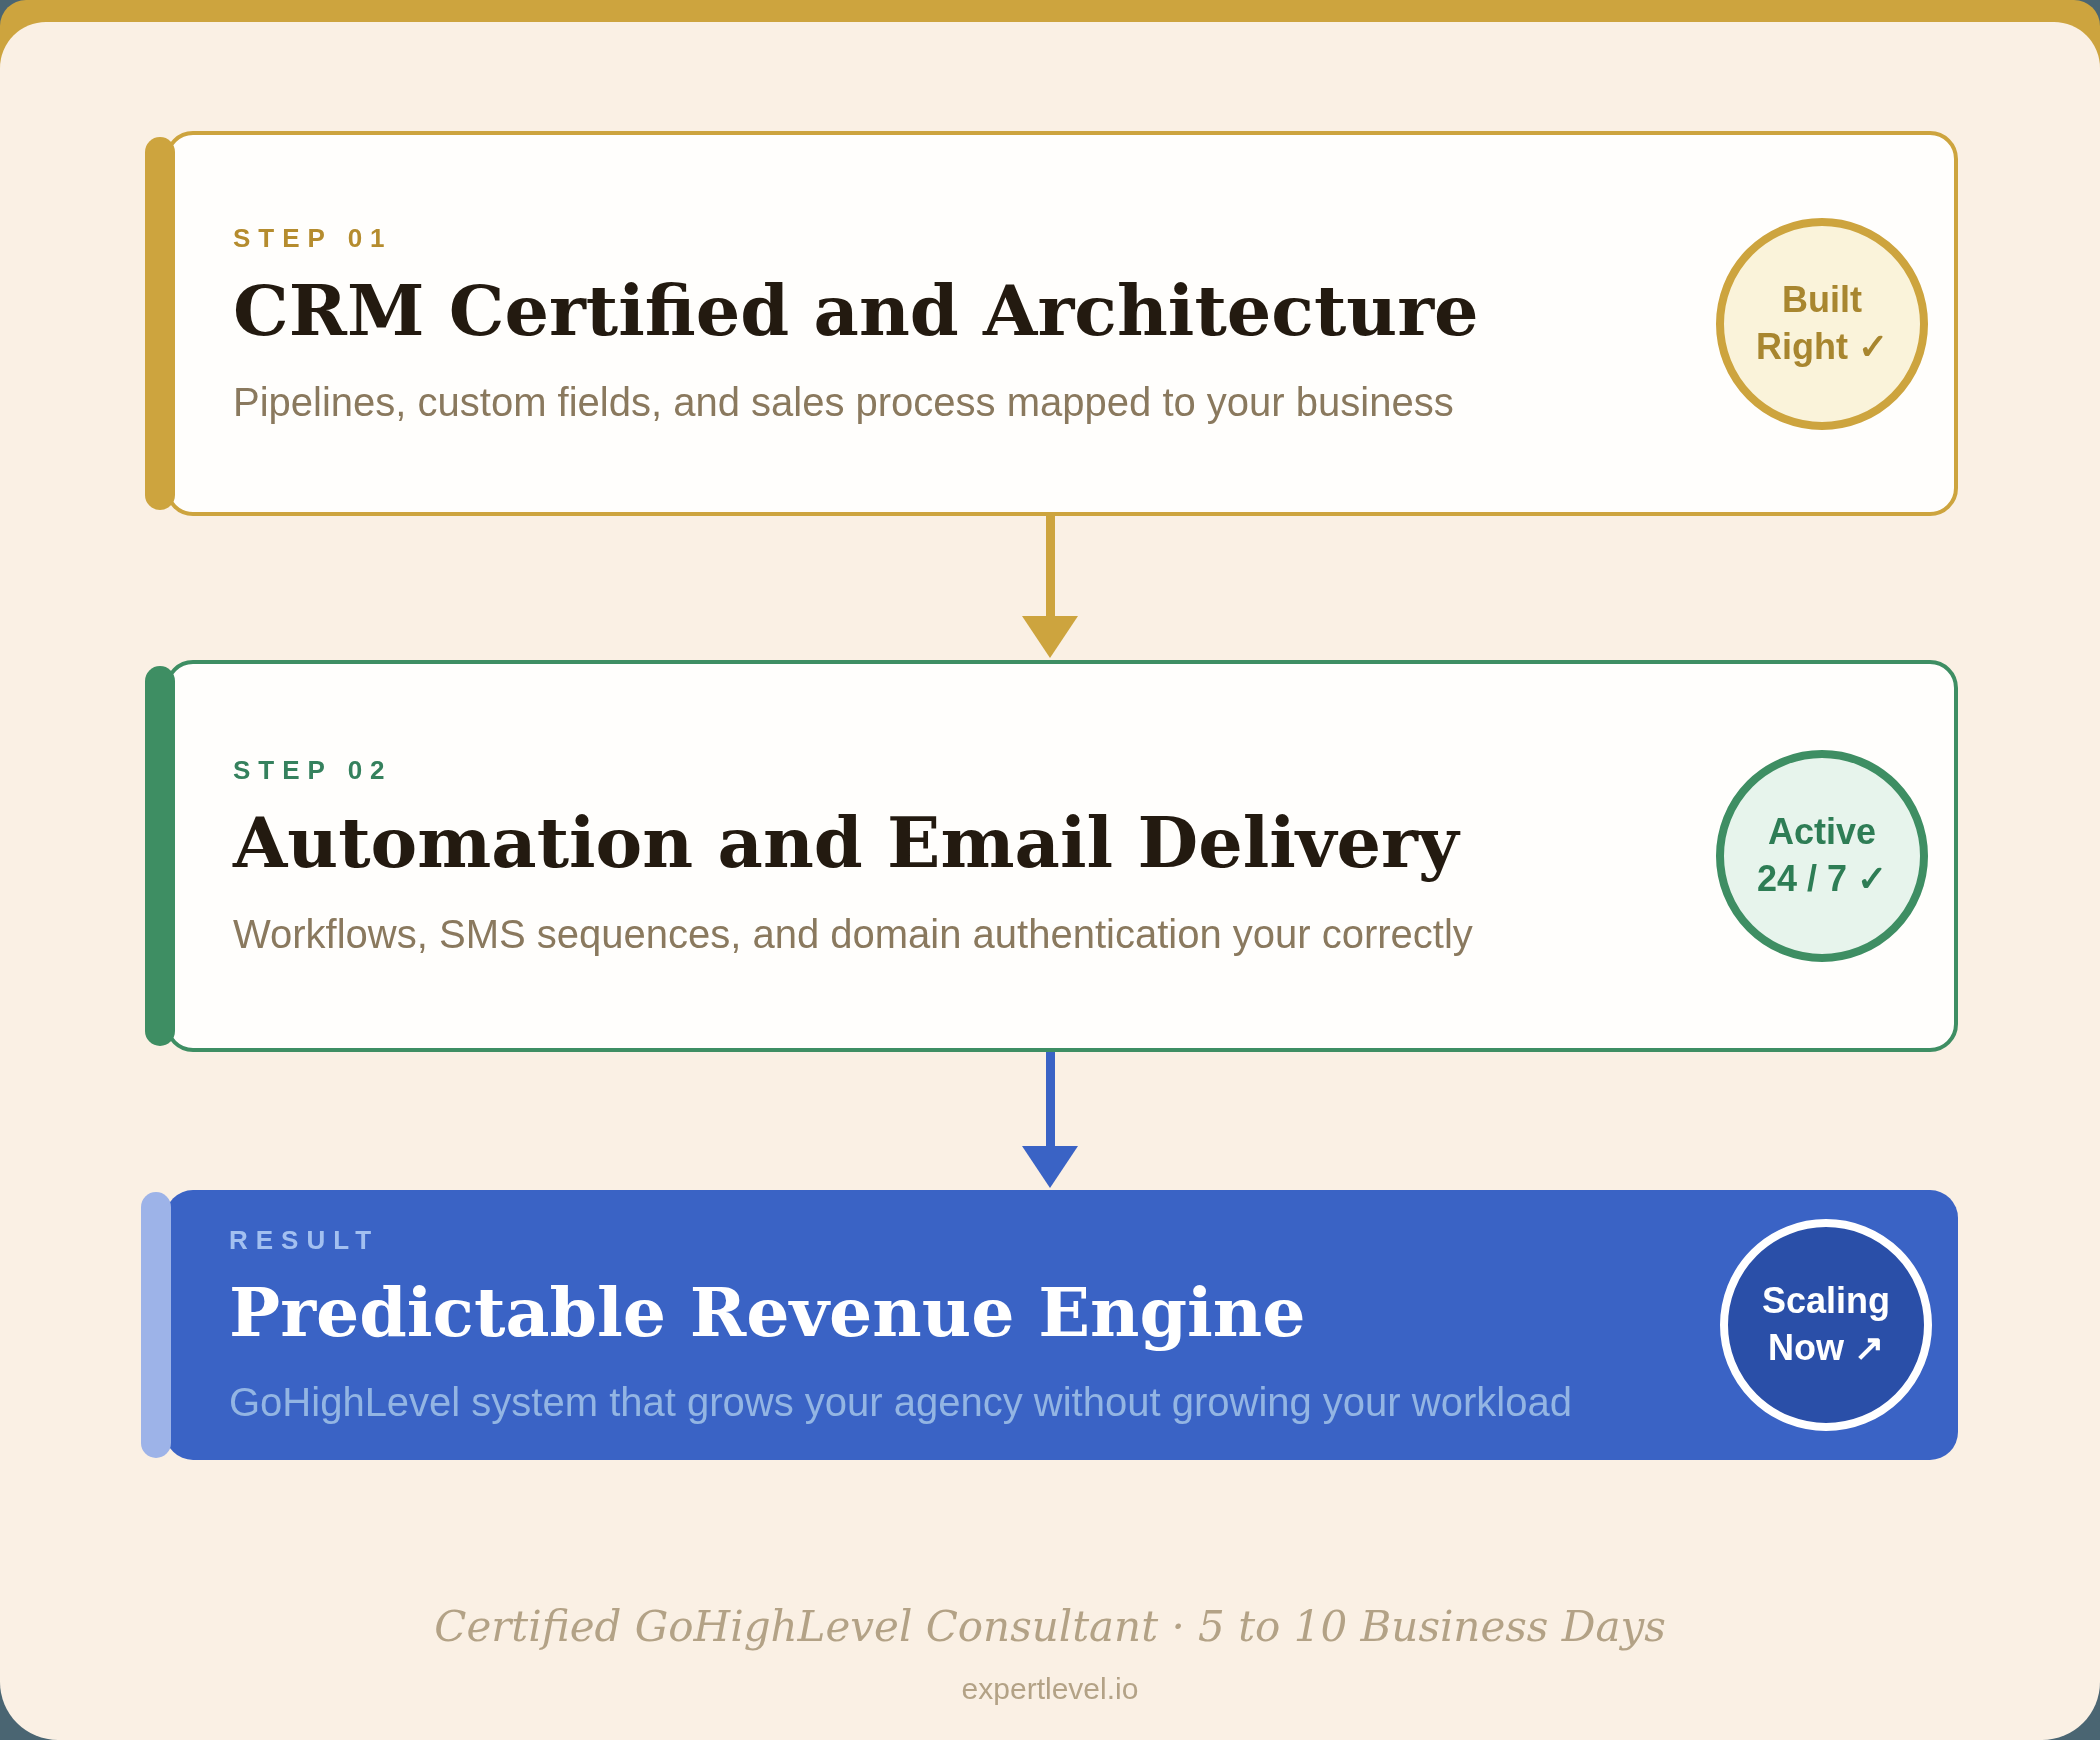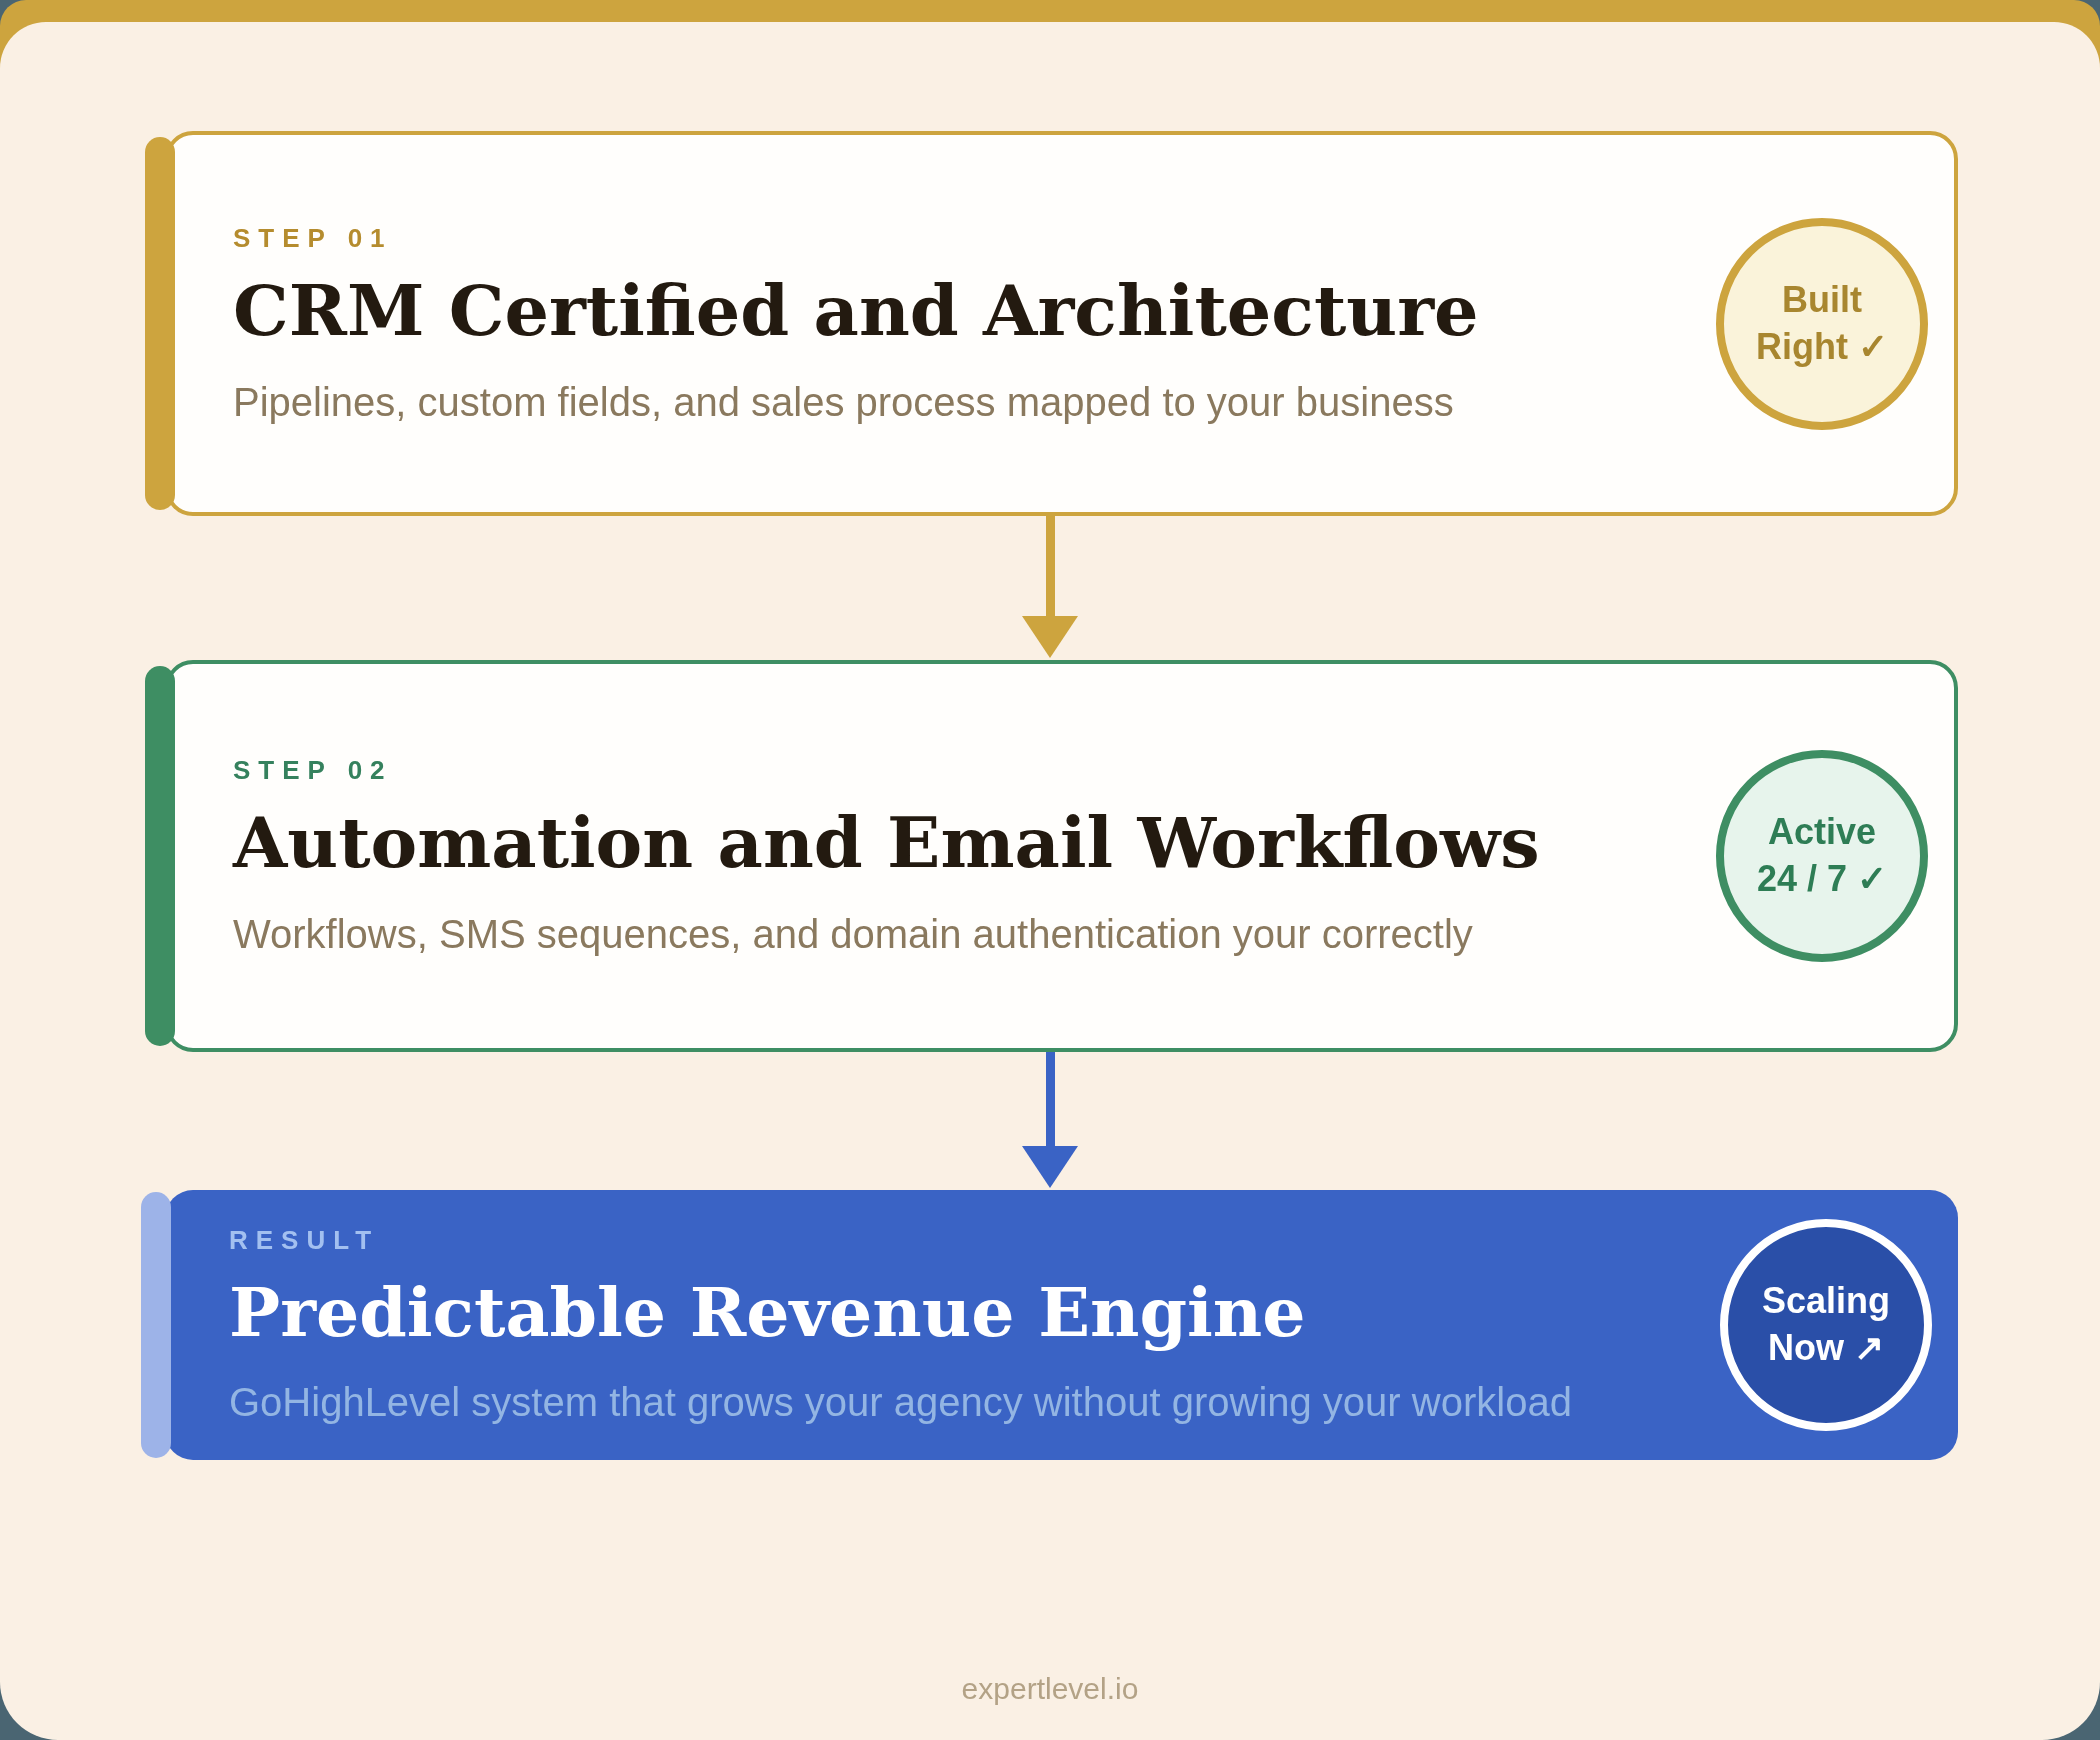--- a/index.html
+++ b/index.html
@@ -141,21 +141,21 @@
   </div>
 
   <div class="flow-arrow arrow-1">
     <div class="stem"></div>
     <div class="head"></div>
   </div>
 
   <div class="card card-2">
     <div class="accent-pill"></div>
     <div class="step-label">STEP 02</div>
-    <div class="card-title">Automation and Email Workflows</div>
+    <div class="card-title">Automation and Email Delivery</div>
     <div class="card-subtitle">Workflows, SMS sequences, and domain authentication your correctly</div>
     <div class="badge">
       <div class="badge-line">Active</div>
       <div class="badge-line">
         <span>24 / 7</span>
         <span class="badge-icon">✓</span>
       </div>
     </div>
   </div>
 
@@ -171,15 +171,16 @@
     <div class="card-subtitle">GoHighLevel system that grows your agency without growing your workload</div>
     <div class="badge">
       <div class="badge-line">Scaling</div>
       <div class="badge-line">
         <span>Now</span>
         <span class="badge-icon">↗</span>
       </div>
     </div>
   </div>
 
+  <div class="footer-tagline">Certified GoHighLevel Consultant · 5 to 10 Business Days</div>
   <div class="footer-site">expertlevel.io</div>
 
 </div>
 
 </body></html>

